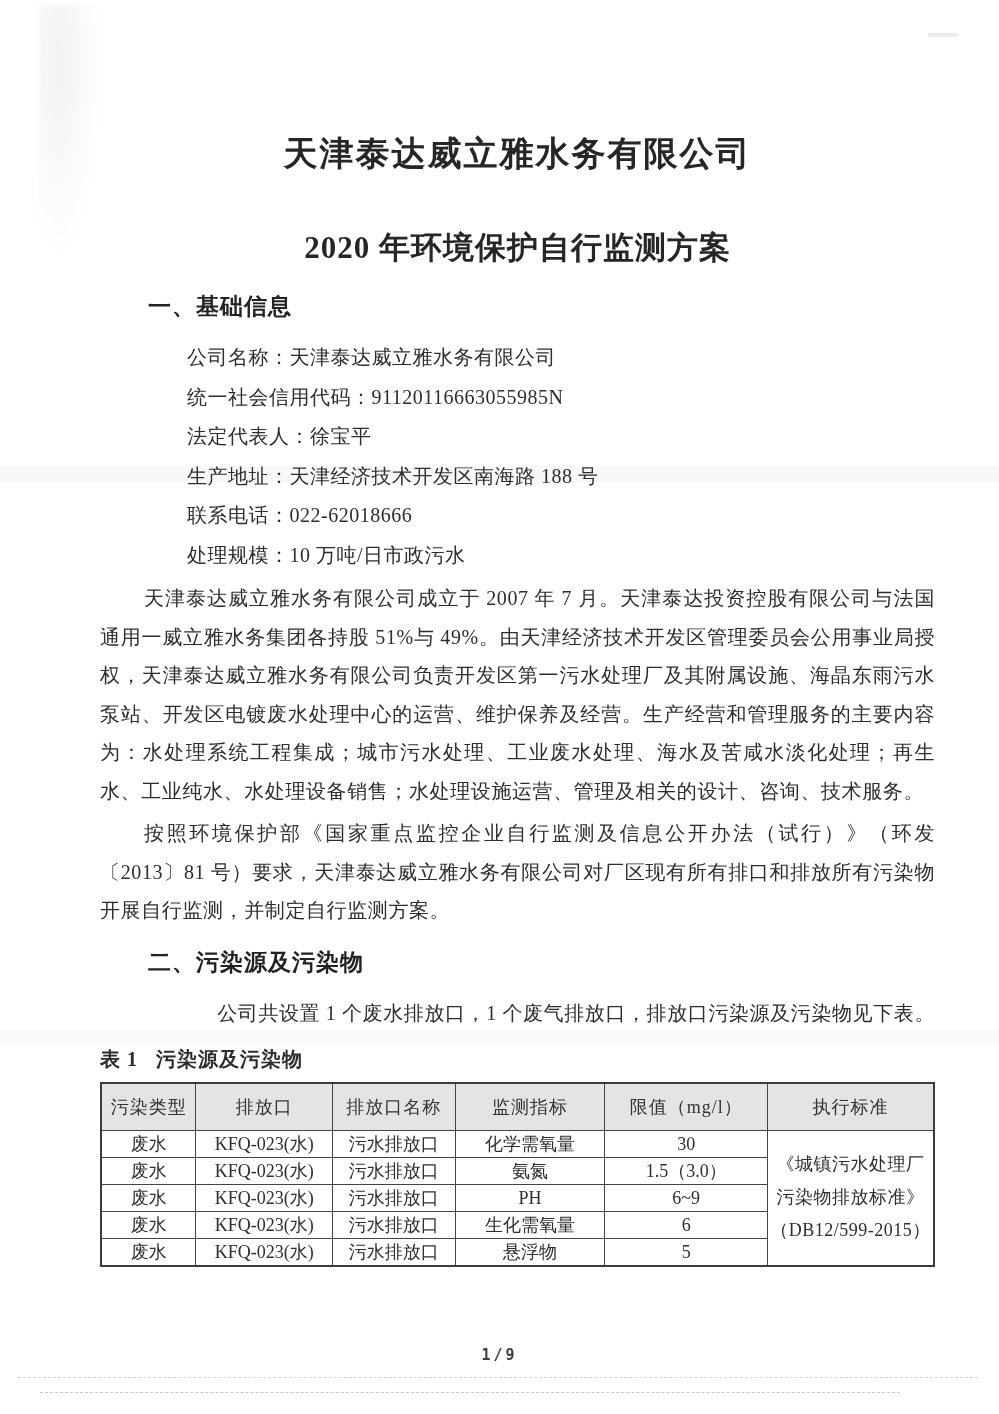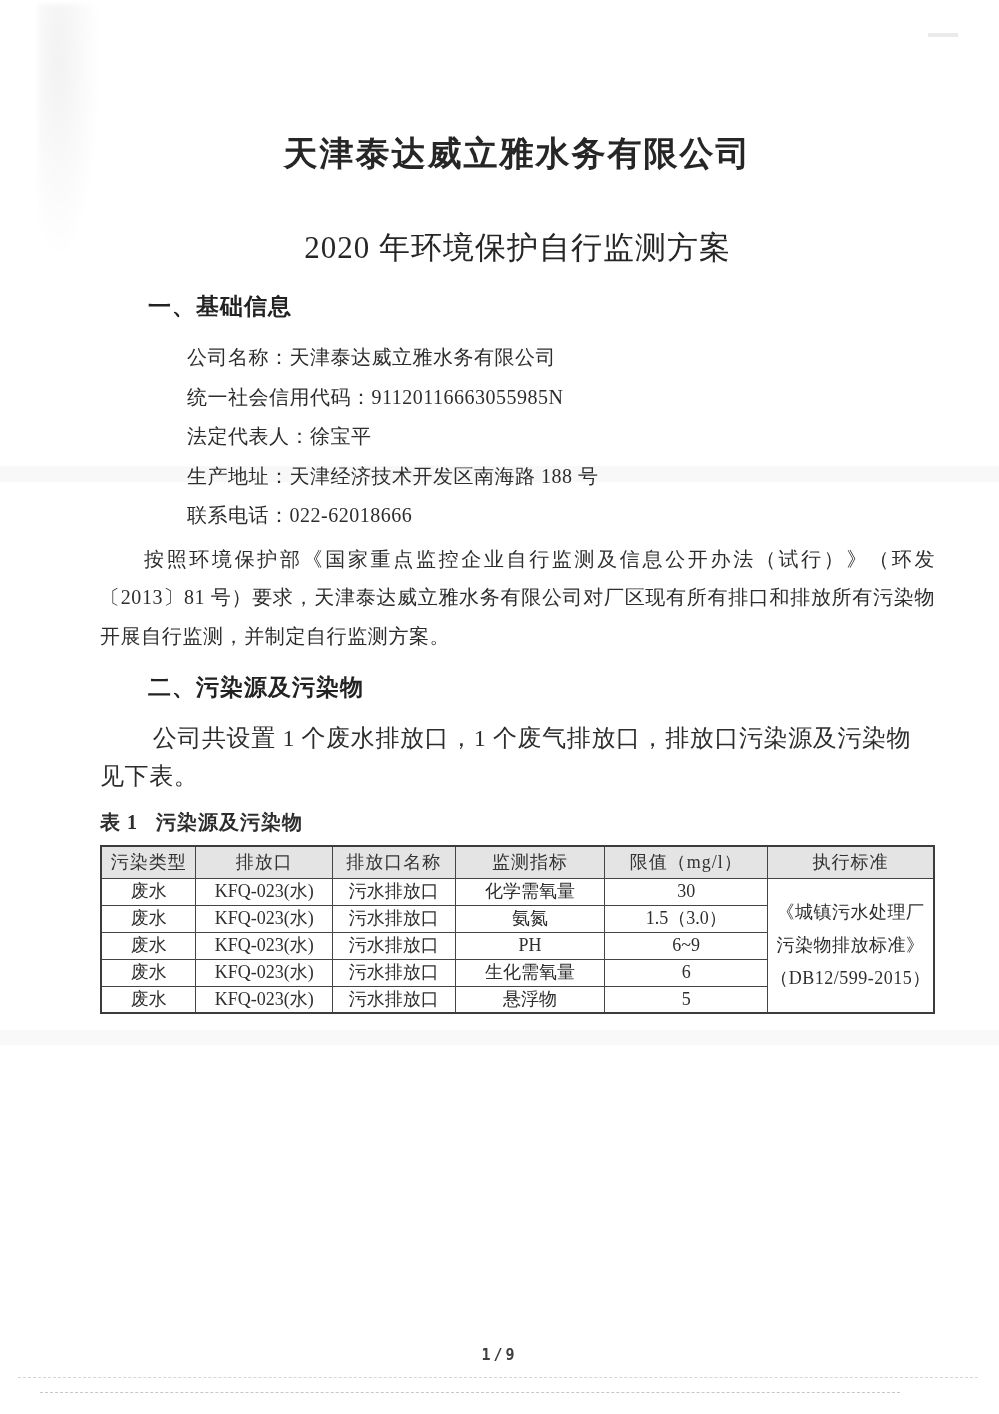--- a/index.html
+++ b/index.html
@@ -8,52 +8,52 @@
     position:relative; width:999px; height:1414px; background:#ffffff;
     font-family:"Liberation Serif","DejaVu Serif",serif;
     color:#2d2d2d;
   }
   .content { padding:132px 64px 4px 100px; position:relative; z-index:2; }
   .doc-title {
     text-align:center; font-size:34px; font-weight:bold; letter-spacing:2px;
     line-height:44px; color:#262626;
   }
   .doc-subtitle {
-    text-align:center; font-size:31px; font-weight:normal; letter-spacing:1px;
+    text-align:center; font-size:31px; font-weight:bold; letter-spacing:1px;
     margin-top:52px; line-height:40px; color:#262626;
   }
   .sec-heading {
     font-size:23px; font-weight:bold; color:#222;
     margin-left:48px; margin-top:22px; line-height:34px; letter-spacing:1px;
   }
   .info-list { margin-left:87px; margin-top:14px; }
   .info-line { font-size:20px; line-height:39.5px; letter-spacing:0.5px; }
   .para {
     font-size:20px; line-height:38.5px; text-align:justify;
     text-indent:2.2em; letter-spacing:0.6px; margin-top:4px;
   }
   .sec2-heading { margin-top:16px; }
   .intro-line {
-    font-size:24px; line-height:38px; text-indent:2.2em;
-    letter-spacing:0.6px; margin-top:14px;
+    font-size:20px; line-height:38px; text-indent:2.2em;
+    letter-spacing:0.6px; margin-top:14px;text-align:right;
   }
   .table-caption {
     font-size:20px; font-weight:bold; margin-top:12px;
     line-height:30px; white-space:pre; letter-spacing:1px;
   }
   table.pol-table {
     width:835px; border-collapse:collapse; margin-top:8px;
     border:2.5px solid #3c3c3c; table-layout:fixed;
   }
   .pol-table th, .pol-table td {
     border:1.6px solid #454545; text-align:center; vertical-align:middle;
     font-size:18px; font-weight:normal; overflow:hidden;
   }
   .pol-table thead th {
-    height:32px; background:#e4e4e4; letter-spacing:1px; color:#333;
+    height:48px; background:#e4e4e4; letter-spacing:1px; color:#333;
   }
   .pol-table tbody td { height:27px; line-height:1.25; color:#2e2e2e; }
   .pol-table td.std-cell {
     white-space:pre-line; line-height:33px; font-size:18px; letter-spacing:0.5px;
   }
   .page-number {
     position:absolute; top:1306px; left:50%; transform:translateX(-50%);
     font-family:"DejaVu Sans Mono","Liberation Mono",monospace;
     font-size:15px; font-weight:bold; letter-spacing:3px; color:#3f3f3f; z-index:2;margin-top:40px;
   }
@@ -86,22 +86,24 @@
     <div class="doc-subtitle">2020 年环境保护自行监测方案</div>
 
     <div class="sec-heading">一、基础信息</div>
 
     <div class="info-list">
       <div class="info-line"><span>公司名称：</span><span>天津泰达威立雅水务有限公司</span></div>
       <div class="info-line"><span>统一社会信用代码：</span><span>91120116663055985N</span></div>
       <div class="info-line"><span>法定代表人：</span><span>徐宝平</span></div>
       <div class="info-line"><span>生产地址：</span><span>天津经济技术开发区南海路 188 号</span></div>
       <div class="info-line"><span>联系电话：</span><span>022-62018666</span></div>
+      <div class="info-line"><span>处理规模：</span><span>10 万吨/日市政污水</span></div>
     </div>
 
+    <p class="para">天津泰达威立雅水务有限公司成立于 2007 年 7 月。天津泰达投资控股有限公司与法国通用一威立雅水务集团各持股 51%与 49%。由天津经济技术开发区管理委员会公用事业局授权，天津泰达威立雅水务有限公司负责开发区第一污水处理厂及其附属设施、海晶东雨污水泵站、开发区电镀废水处理中心的运营、维护保养及经营。生产经营和管理服务的主要内容为：水处理系统工程集成；城市污水处理、工业废水处理、海水及苦咸水淡化处理；再生水、工业纯水、水处理设备销售；水处理设施运营、管理及相关的设计、咨询、技术服务。</p>
     <p class="para">按照环境保护部《国家重点监控企业自行监测及信息公开办法（试行）》（环发〔2013〕81 号）要求，天津泰达威立雅水务有限公司对厂区现有所有排口和排放所有污染物开展自行监测，并制定自行监测方案。</p>
 
     <div class="sec-heading sec2-heading">二、污染源及污染物</div>
     <p class="intro-line">公司共设置 1 个废水排放口，1 个废气排放口，排放口污染源及污染物见下表。</p>
 
     <div class="table-caption">表 1   污染源及污染物</div>
 
     <table class="pol-table">
       <colgroup>
         <col style="width:11.4%">

